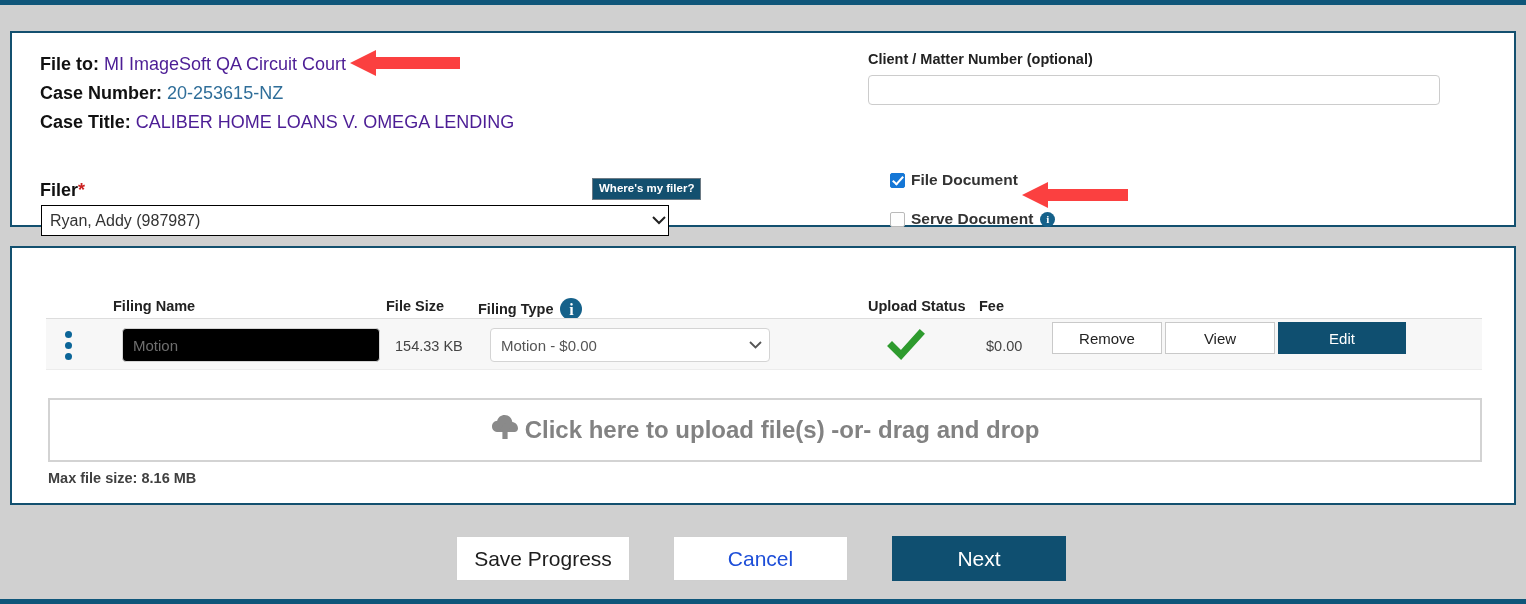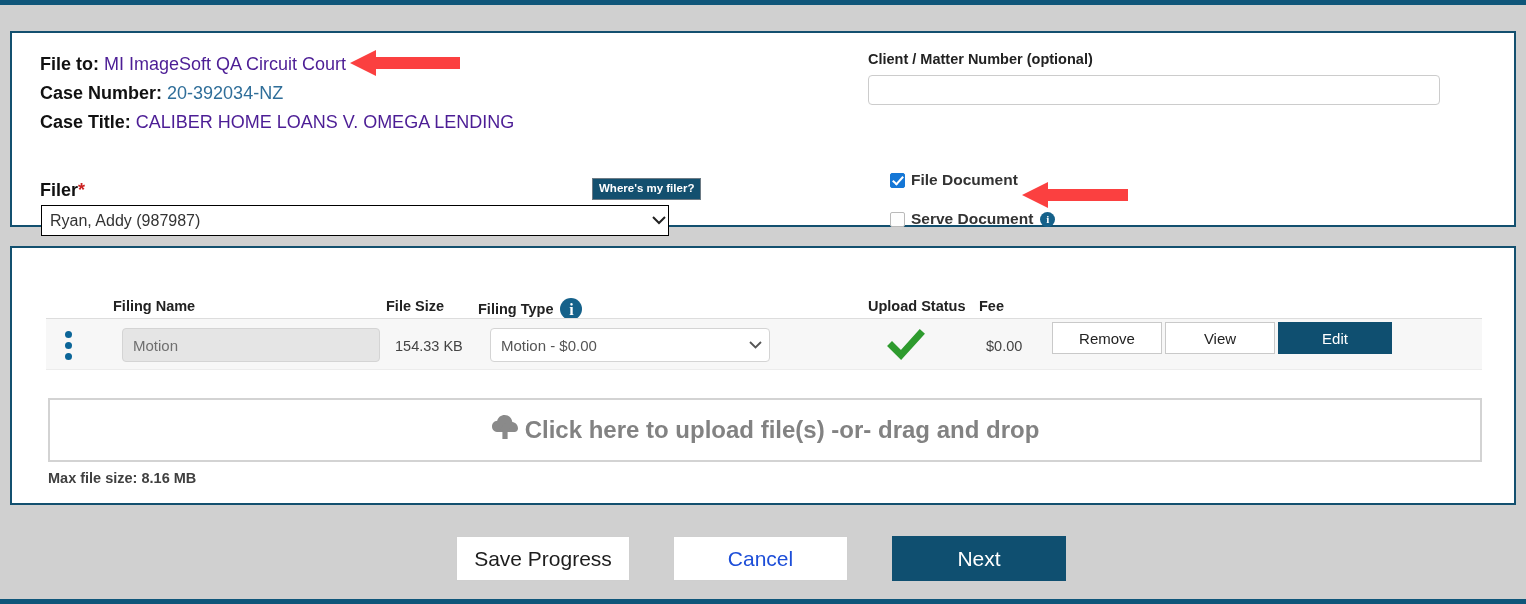--- a/index.html
+++ b/index.html
@@ -228,21 +228,21 @@
     border-radius: 50%;
     background: #0b6598;
   }
   .filing-name-input {
     position: absolute;
     left: 76px; top: 9px;
     width: 258px; height: 34px;
     box-sizing: border-box;
     border: 1px solid #d4d4d4;
     border-radius: 4px;
-    background: #e5e5e5;
+    background: #000000;
     font-family: "Liberation Sans", sans-serif;
     font-size: 15px;
     padding: 0 10px;
     color: #6f6f6f;
   }
   .file-size {
     position: absolute;
     left: 349px; top: 19px;
     font-size: 14.5px;
     color: #444444;
@@ -289,21 +289,21 @@
     border: 1px solid #c9c9c9;
     color: #222222;
   }
   .btn-dark {
     background: #0f4f70;
     border: 1px solid #0f4f70;
     color: #ffffff;
   }
   #btn-remove { left: 1006px; width: 110px; }
   #btn-view   { left: 1119px; width: 110px; }
-  #btn-edit   { left: 1232px; width: 114px; }
+  #btn-edit   { left: 1232px; width: 128px; }
 
   
   .dropzone {
     position: absolute;
     left: 36px; top: 150px;
     width: 1434px; height: 64px;
     box-sizing: border-box;
     border: 2px solid #d3d3d3;
     background: #ffffff;
     display: flex;
@@ -358,21 +358,21 @@
 
 <div class="panel" id="panel-case">
 
   <div class="case-info">
     <div class="case-line">
       <span class="lbl">File to:</span>
       <span class="val-plain">MI ImageSoft QA Circuit Court</span>
     </div>
     <div class="case-line">
       <span class="lbl">Case Number:</span>
-      <span class="val-blue">20-392034-NZ</span>
+      <span class="val-blue">20-253615-NZ</span>
     </div>
     <div class="case-line">
       <span class="lbl">Case Title:</span>
       <span class="val-plain">CALIBER HOME LOANS V. OMEGA LENDING</span>
     </div>
   </div>
 
   <div class="filer-label"><span>Filer</span><span class="req">*</span></div>
 
   <div class="tooltip-badge">Where's my filer?</div>

